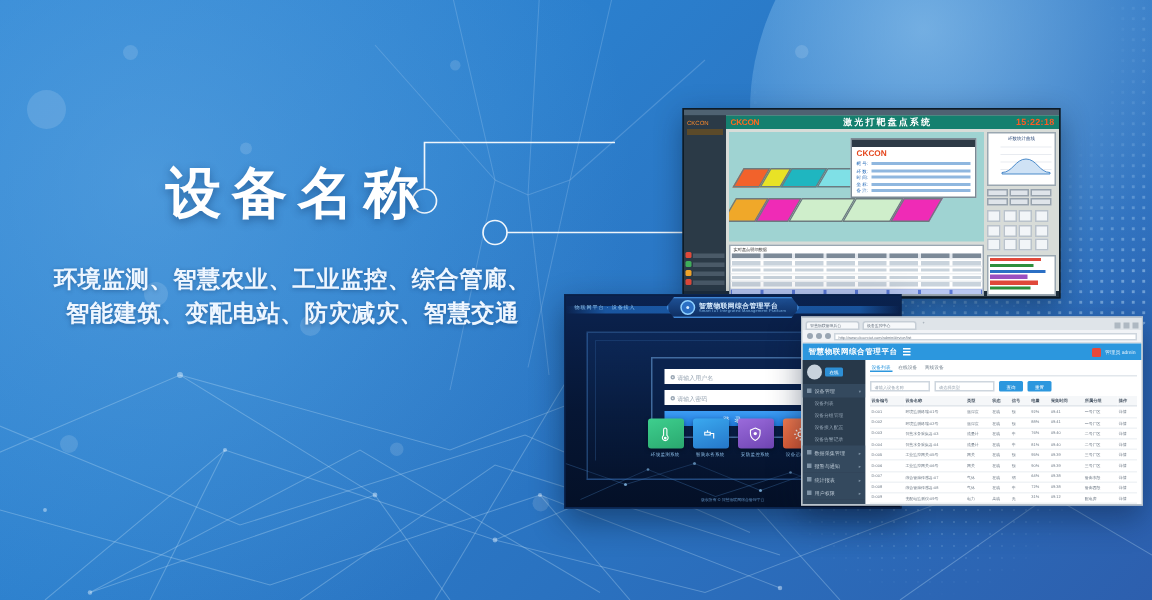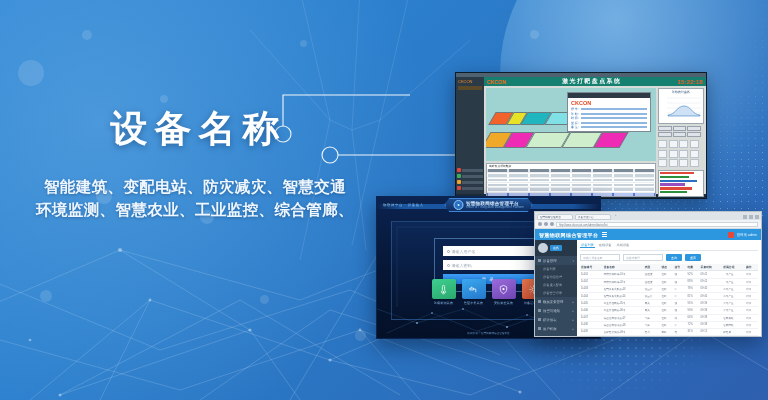--- a/index.html
+++ b/index.html
@@ -298,22 +298,22 @@
       <path d="M283 126 L283 95 L410 95"></path>
       <circle cx="283" cy="134" r="8"></circle>
       <path d="M338 155 L495 155 L495 215"></path>
       <circle cx="330" cy="155" r="8"></circle>
     </g>
   </svg>
 
   <div class="copy">
     <div class="headline">设备名称</div>
     <div class="sub">
+      <div class="sub-line">环境监测、智慧农业、工业监控、综合管廊、</div>
       <div class="sub-line">智能建筑、变配电站、防灾减灾、智慧交通</div>
-      <div class="sub-line">环境监测、智慧农业、工业监控、综合管廊、</div>
     </div>
   </div>
 
   <div class="monitor">
     <div class="mon-top"></div>
     <div class="mon-body">
       <div class="mon-side">
         <div class="brand">CKCON</div>
         <div class="tag"></div>
         <div class="slist">

